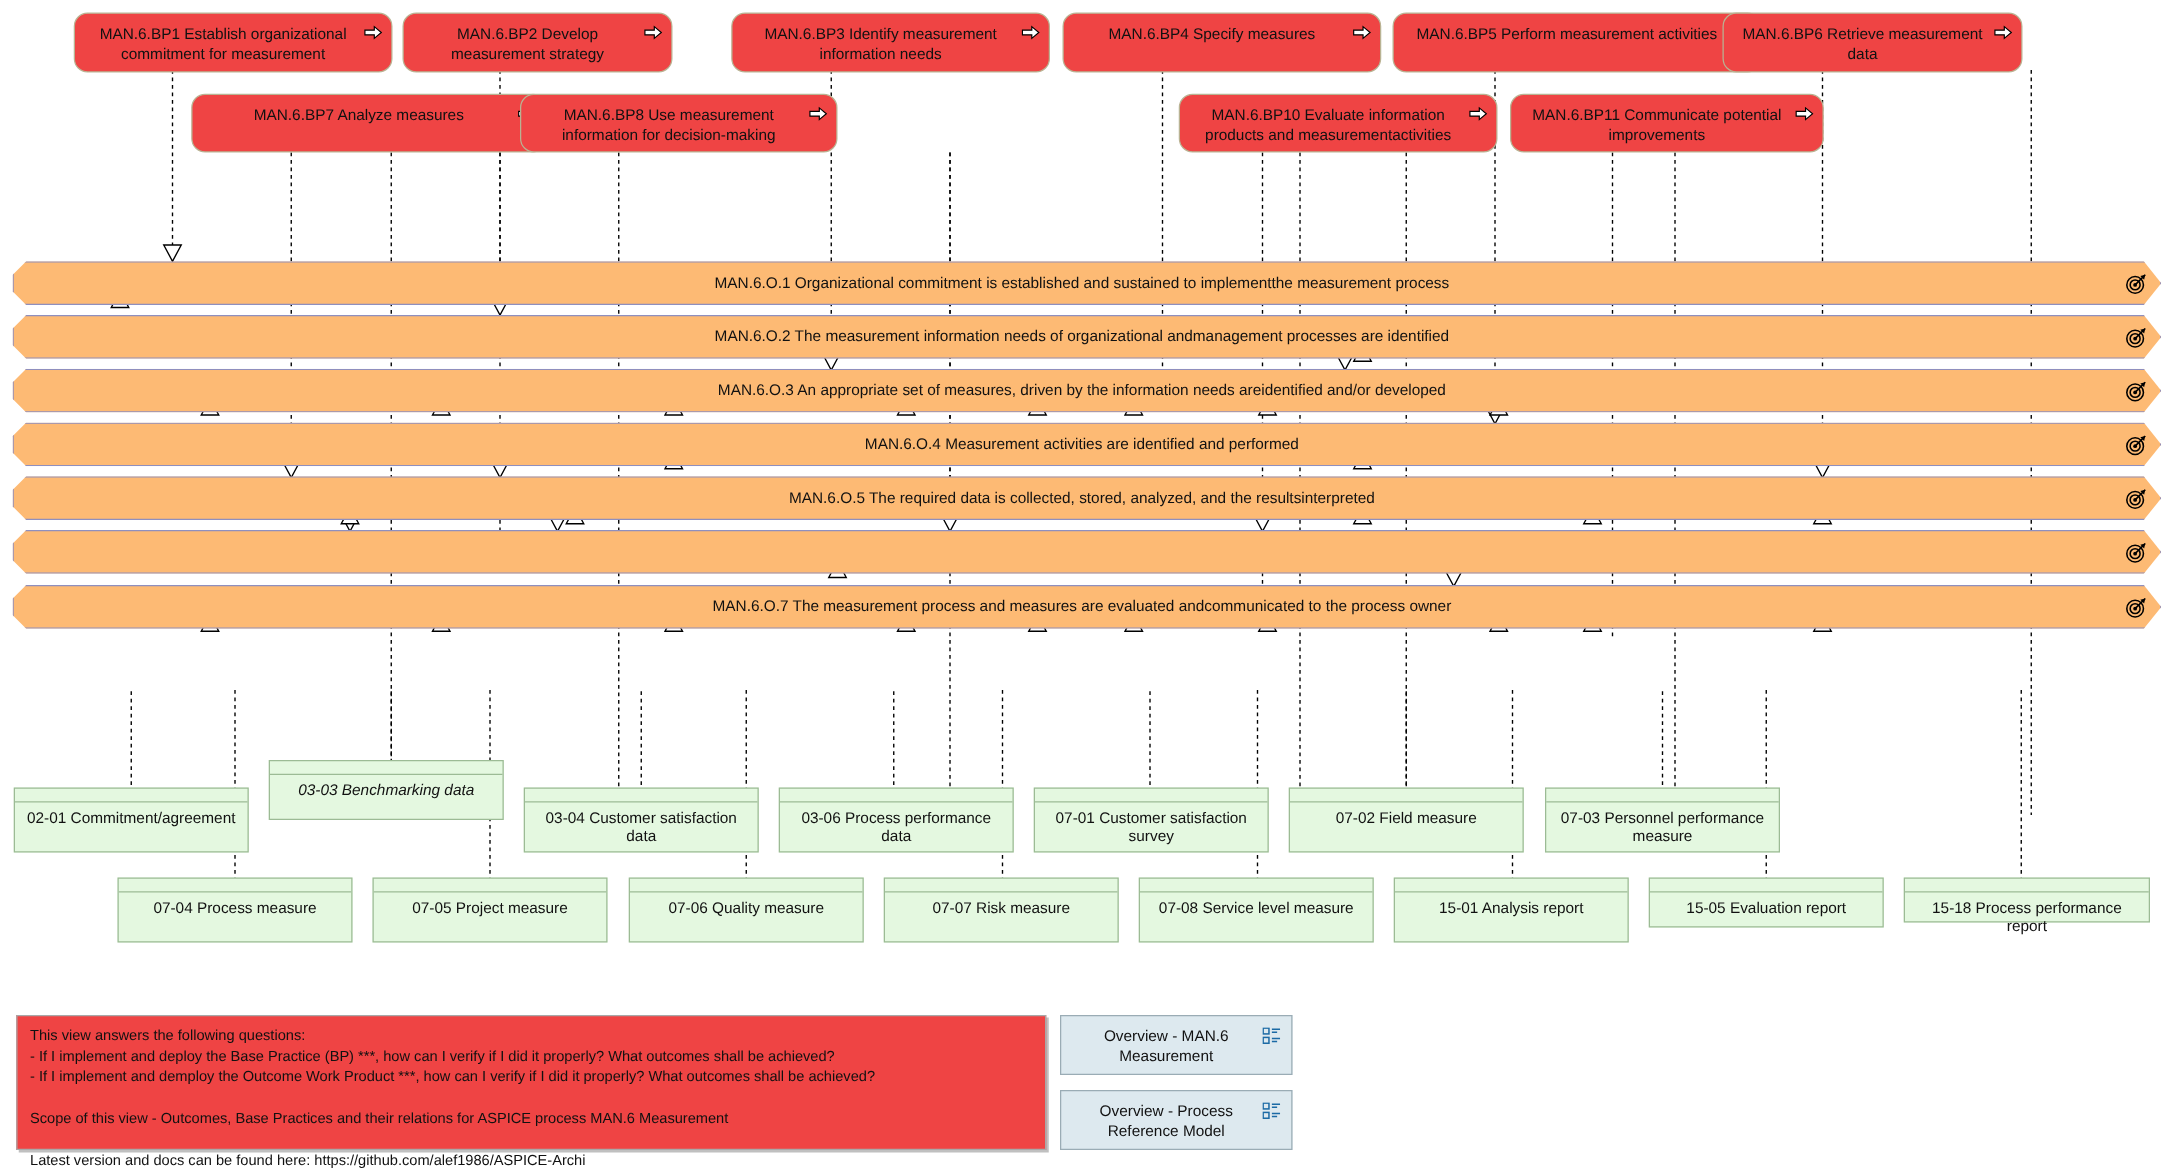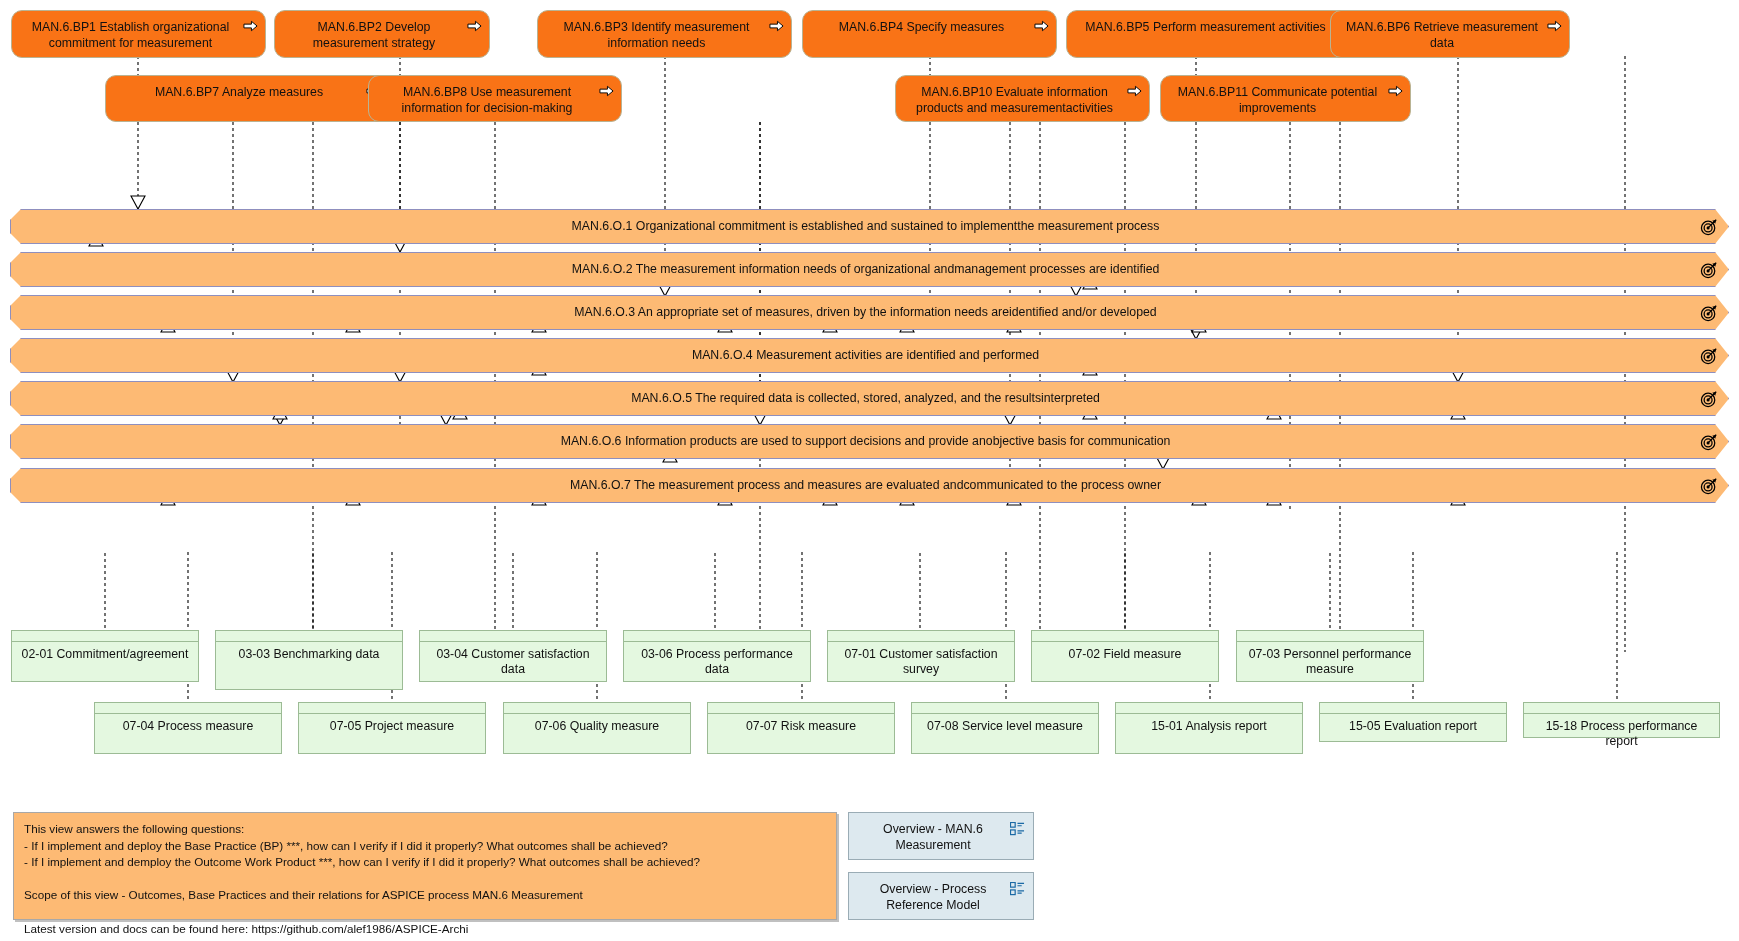--- a/index.html
+++ b/index.html
@@ -26,32 +26,33 @@
     left: 0; top: 0;
     width: 1739px;
     height: 941px;
     pointer-events: none;
   }
 
   
   .bp {
     position: absolute;
     box-sizing: border-box;
-    background: #f97316;
+    background: #ef4444;
     border: 1px solid #b9b393;
     border-radius: 11px;
     display: flex;
     align-items: flex-start;
     justify-content: center;
     padding: 9px 26px 18px 10px;
     text-align: center;
     font-size: 12.3px;
     line-height: 15.5px;
     color: #111111;
     z-index: 5;
+    margin-left: 48px;
   }
   .bp .bp-label { display: block; }
   .bp .arrow-icon {
     position: absolute;
     right: 7px;
     top: 9px;
     width: 15px;
     height: 12px;
     z-index: 2;
   }
@@ -104,21 +105,21 @@
     font-size: 12.3px;
     line-height: 15px;
     color: #111111;
     padding: 5px 7px 0 7px;
   }
 
   
   .note {
     position: absolute;
     box-sizing: border-box;
-    background: #fdba74;
+    background: #ef4444;
     border: 1px solid #a8a8a8;
     box-shadow: 2px 2px 0 0 rgba(140,140,140,0.55);
     padding: 8px 10px;
     font-size: 11.7px;
     line-height: 16.6px;
     color: #111111;
     white-space: pre-wrap;
     z-index: 6;
   }
 
@@ -377,21 +378,20 @@
     <svg class="goal-icon" viewBox="0 0 20 20">
       <circle cx="9" cy="11" r="7.4" fill="none" stroke="#000" stroke-width="1.4"></circle>
       <circle cx="9" cy="11" r="4.4" fill="none" stroke="#000" stroke-width="1.4"></circle>
       <circle cx="9" cy="11" r="1.7" fill="#000"></circle>
       <path d="M9 11 L18 2" stroke="#000" stroke-width="1.4"></path>
       <path d="M18 2 L13.6 3 L17 6.4 Z" fill="#000"></path>
     </svg>
   </div>
 
   <div class="outcome" style="left:10px; top:424px; width:1719px; height:35px;">
-    <span>MAN.6.O.6 Information products are used to support decisions and provide anobjective basis for communication</span>
     <svg class="goal-icon" viewBox="0 0 20 20">
       <circle cx="9" cy="11" r="7.4" fill="none" stroke="#000" stroke-width="1.4"></circle>
       <circle cx="9" cy="11" r="4.4" fill="none" stroke="#000" stroke-width="1.4"></circle>
       <circle cx="9" cy="11" r="1.7" fill="#000"></circle>
       <path d="M9 11 L18 2" stroke="#000" stroke-width="1.4"></path>
       <path d="M18 2 L13.6 3 L17 6.4 Z" fill="#000"></path>
     </svg>
   </div>
 
   <div class="outcome" style="left:10px; top:468px; width:1719px; height:35px;">
@@ -402,21 +402,21 @@
       <circle cx="9" cy="11" r="1.7" fill="#000"></circle>
       <path d="M9 11 L18 2" stroke="#000" stroke-width="1.4"></path>
       <path d="M18 2 L13.6 3 L17 6.4 Z" fill="#000"></path>
     </svg>
   </div>
 
   <div class="wp" style="left:11px;  top:630px; width:188px; height:52px;">
     <div class="wp-band"></div>
     <span class="wp-label">02-01 Commitment/agreement</span>
   </div>
-  <div class="wp" style="left:215px; top:630px; width:188px; height:60px;">
+  <div class="wp" style="left:215px; top:608px; width:188px; height:48px;font-style:italic;">
     <div class="wp-band"></div>
     <span class="wp-label">03-03 Benchmarking data</span>
   </div>
   <div class="wp" style="left:419px; top:630px; width:188px; height:52px;">
     <div class="wp-band"></div>
     <span class="wp-label">03-04 Customer satisfaction data</span>
   </div>
   <div class="wp" style="left:623px; top:630px; width:188px; height:52px;">
     <div class="wp-band"></div>
     <span class="wp-label">03-06 Process performance data</span>

